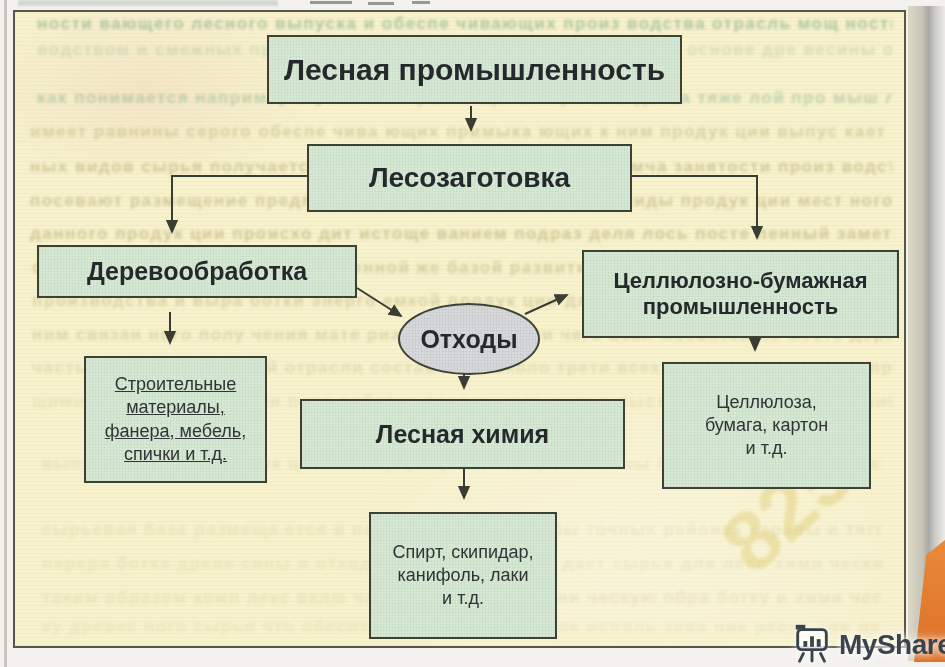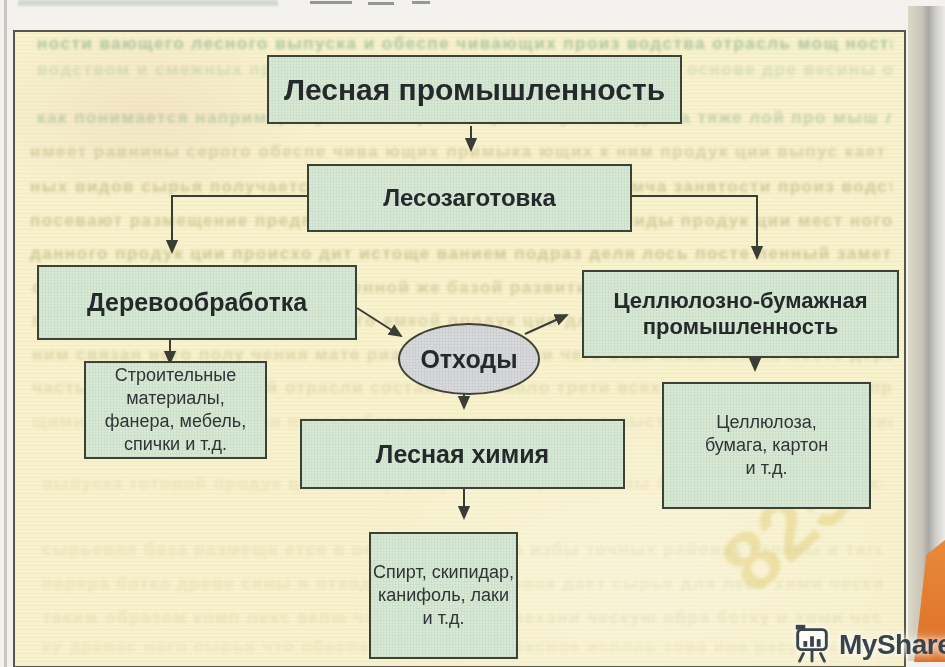--- a/index.html
+++ b/index.html
@@ -19,21 +19,21 @@
   .orange-corner{position:absolute;left:914px;top:540px;width:31px;height:122px;
     background:linear-gradient(180deg,#e88a3a,#dd6f26);
     clip-path:polygon(100% 0,40% 12%,10% 80%,0 100%,100% 100%);
     filter:blur(.4px);z-index:6;}
   
   .panel{position:absolute;left:13px;top:10px;width:893px;height:638px;
     border:2px solid #56564a;background:#f7f1cc;box-sizing:border-box;
     background-image:
       radial-gradient(240px 130px at 130px 80px, rgba(215,150,140,.13), transparent 70%),
       radial-gradient(400px 220px at 70% 85%, rgba(255,255,255,.25), transparent 75%),
-      repeating-linear-gradient(0deg, rgba(140,120,60,.045) 0 1px, transparent 1px 4px); margin-top: 20px;}
+      repeating-linear-gradient(0deg, rgba(140,120,60,.045) 0 1px, transparent 1px 4px);}
   .bleed{position:absolute;font-weight:bold;font-size:17px;line-height:20px;height:22px;
     color:#9c8f4a;letter-spacing:1.5px;white-space:nowrap;overflow:hidden;
     filter:blur(1.4px);z-index:1;}
   .bleed.green{color:#5f9d72;}
   .wm825{position:absolute;left:702px;top:448px;z-index:1;
     font-weight:bold;font-size:84px;color:rgba(224,203,112,.45);
     transform:rotate(-42deg);filter:blur(1.6px);}
   
   .node{position:absolute;box-sizing:border-box;z-index:3;
     background:#d7e9d5;border:2px solid #3e4136;color:#26292c;
@@ -107,55 +107,55 @@
         <path d="M523,312 L565,293" marker-end="url(#ah)"></path>
         <path d="M462,372 V386" marker-end="url(#ah)"></path>
         <path d="M462,467 V496" marker-end="url(#ah)"></path>
       </g>
     </svg>
 
     <div class="node hdr" style="left:252px;top:23px;width:415px;height:69px;font-size:30px;">
       <span class="lbl">Лесная промышленность</span>
     </div>
 
-    <div class="node hdr" style="left:292px;top:132px;width:325px;height:68px;font-size:24px;">
+    <div class="node hdr" style="left:292px;top:132px;width:325px;height:68px;font-size:28px;">
       <span class="lbl">Лесозаготовка</span>
     </div>
 
-    <div class="node hdr" style="left:22px;top:233px;width:320px;height:75px;font-size:25px;">
+    <div class="node hdr" style="left:22px;top:233px;width:320px;height:53px;font-size:25px;">
       <span class="lbl">Деревообработка</span>
     </div>
 
     <div class="node hdr" style="left:567px;top:238px;width:317px;height:88px;font-size:22px;line-height:1.2;">
       <span class="lbl">Целлюлозно-бумажная
 промышленность</span>
     </div>
 
     <div class="node hdr ellipse" style="left:383px;top:291px;width:142px;height:72px;font-size:25px;">
       <span class="lbl">Отходы</span>
     </div>
 
     <div class="node hdr" style="left:285px;top:387px;width:325px;height:70px;font-size:25px;text-align:right;">
       <span class="lbl">Лесная химия</span>
     </div>
 
-    <div class="node product" style="left:69px;top:329px;width:183px;height:98px;">
+    <div class="node product" style="left:69px;top:344px;width:183px;height:127px;text-decoration:underline;">
       <span class="lbl">Строительные
 материалы,
 фанера, мебель,
 спички и т.д.</span>
     </div>
 
     <div class="node product" style="left:647px;top:350px;width:209px;height:127px;">
       <span class="lbl">Целлюлоза,
 бумага, картон
 и т.д.</span>
     </div>
 
-    <div class="node product" style="left:354px;top:500px;width:149px;height:127px;">
+    <div class="node product" style="left:354px;top:500px;width:188px;height:127px;">
       <span class="lbl">Спирт, скипидар,
 канифоль, лаки
 и т.д.</span>
     </div>
   </div>
 
   <div class="myshared">
     <svg width="42" height="42" viewBox="0 0 44 44">
       <g fill="none" stroke="#3a444c" stroke-width="3" stroke-linecap="round">
         <rect x="7" y="9" width="30" height="21" rx="4" fill="rgba(255,255,255,.55)"></rect>

